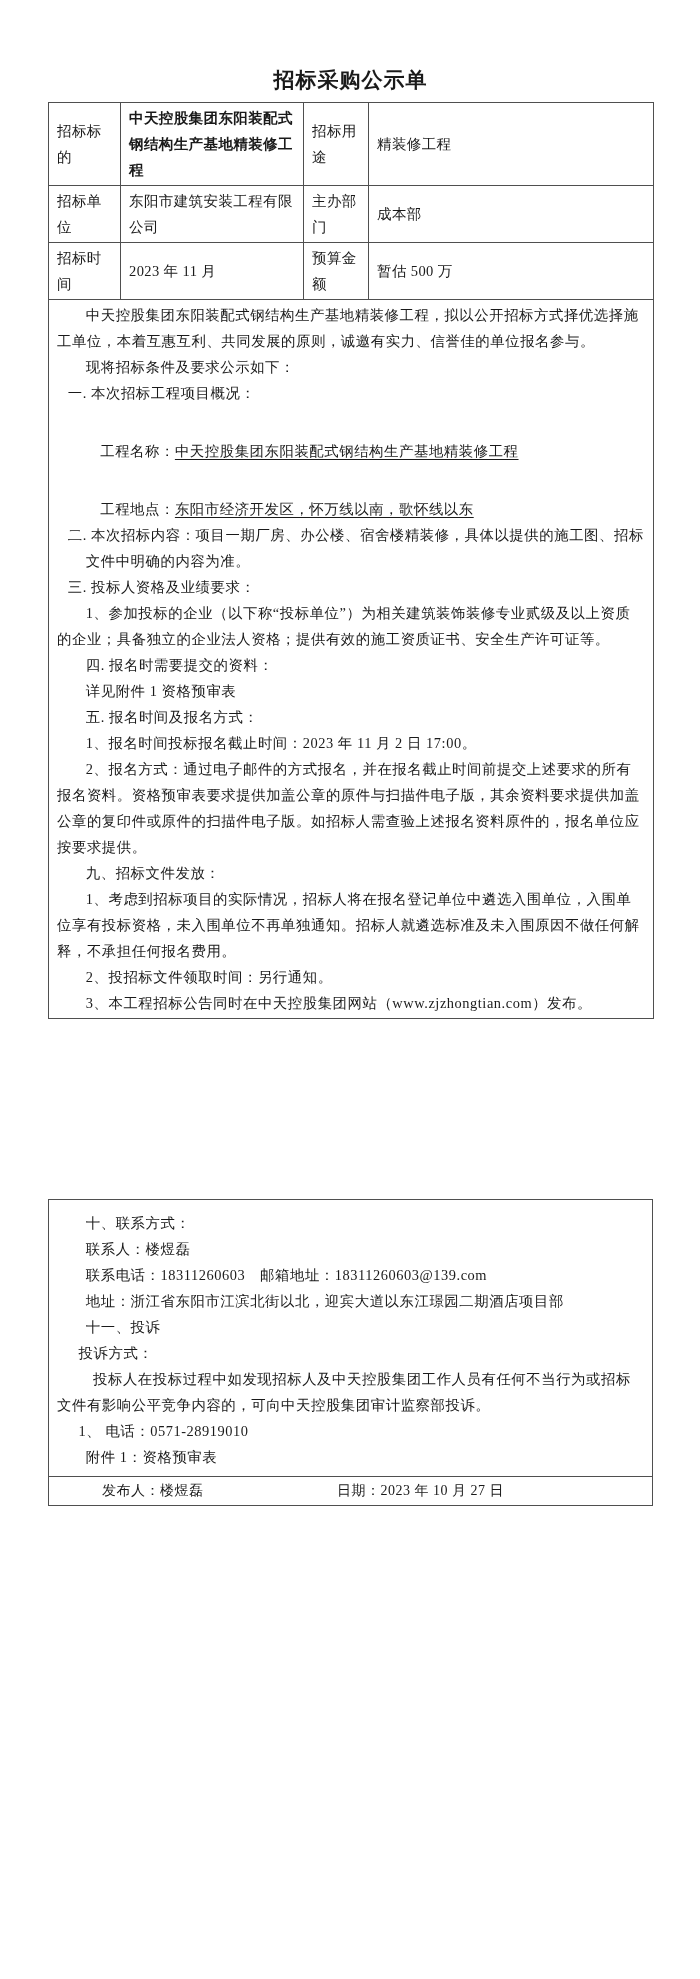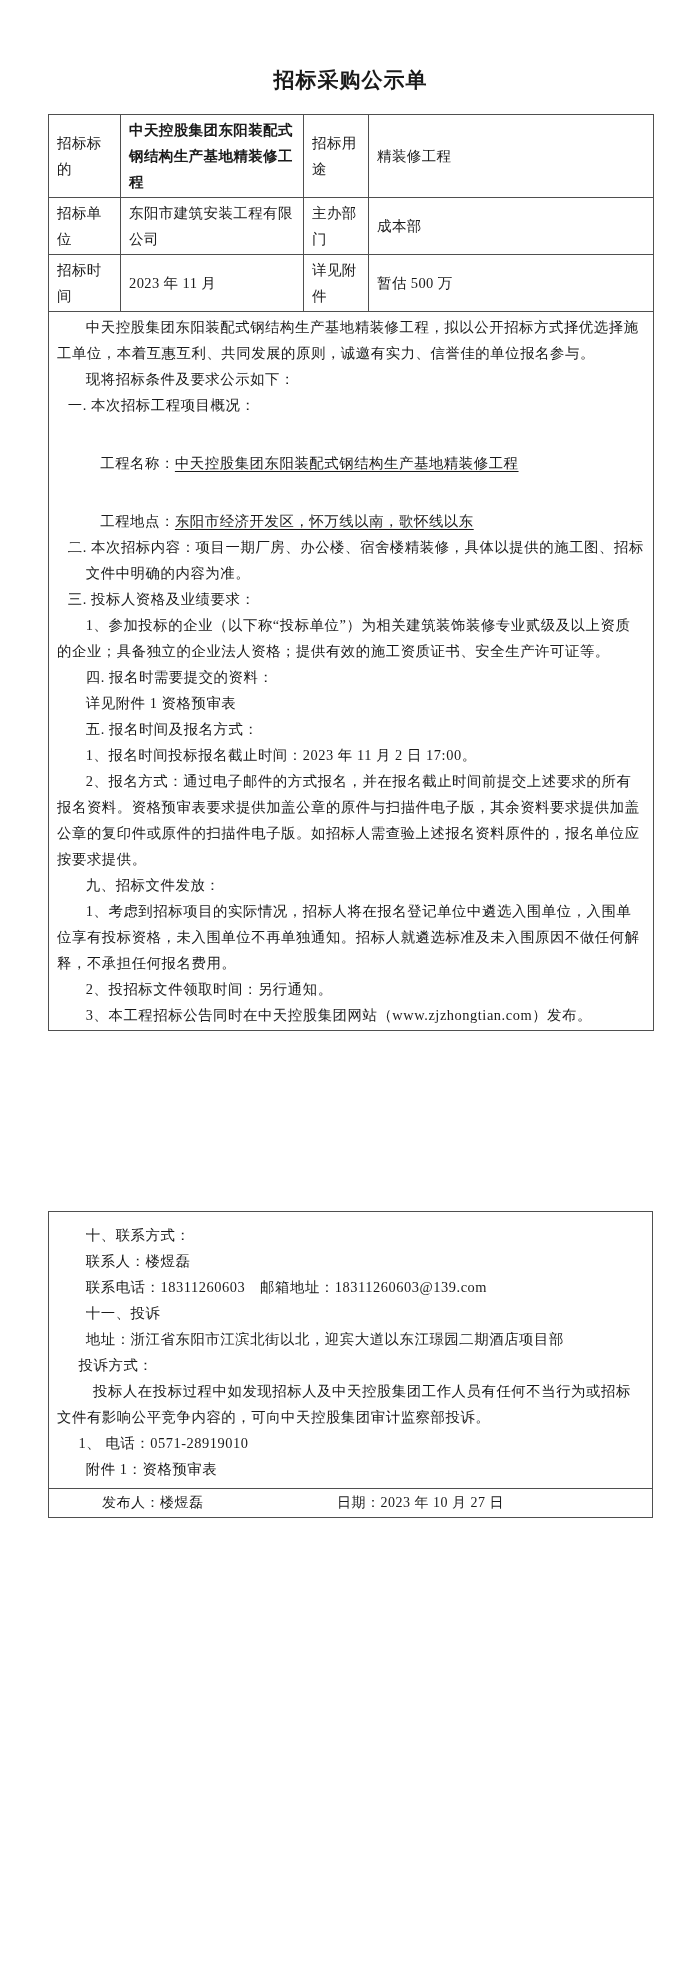--- a/index.html
+++ b/index.html
@@ -5,21 +5,21 @@
   html,body{margin:0;padding:0;}
   body{
     width:700px;height:1979px;background:#ffffff;
     font-family:"Liberation Serif","DejaVu Serif",serif;
     color:#1a1a1a;
     -webkit-font-smoothing:antialiased;
   }
   .page{position:relative;width:700px;height:1979px;overflow:hidden;background:#ffffff;}
   .doc{position:absolute;left:48px;top:0;width:605px;}
   .title{
-    margin:68px 0 22px 0;
+    margin:68px 0 10px 0;
     font-size:21px;font-weight:bold;line-height:24px;
     text-align:center;letter-spacing:1px;
   }
   table.info-table{
     width:605px;table-layout:fixed;border-collapse:collapse;
     font-size:14.5px;
     border-radius:30px;
   }
   table.info-table td{
     border:1px solid #4f4f4f;
@@ -85,21 +85,21 @@
         </tr>
         <tr class="r2">
           <td>招标单位</td>
           <td class="c2">东阳市建筑安装工程有限公司</td>
           <td>主办部门</td>
           <td class="c2">成本部</td>
         </tr>
         <tr class="r3">
           <td>招标时间</td>
           <td class="c2">2023 年 11 月</td>
-          <td>详见附件</td>
+          <td>预算金额</td>
           <td class="c2">暂估 500 万</td>
         </tr>
         <tr>
           <td class="body-cell" colspan="4">
             <div id="body-paras">
                 <p class="para i2"><span>中天控股集团东阳装配式钢结构生产基地精装修工程，拟以公开招标方式择优选择施工单位，本着互惠互利、共同发展的原则，诚邀有实力、信誉佳的单位报名参与。</span></p>
                 <p class="para i2"><span>现将招标条件及要求公示如下：</span></p>
                 <p class="para i07"><span>一. 本次招标工程项目概况：</span></p>
                 <p class="para i3"><span>工程名称：</span><span class="u">中天控股集团东阳装配式钢结构生产基地精装修工程</span></p>
                 <p class="para i3"><span>工程地点：</span><span class="u">东阳市经济开发区，怀万线以南，歌怀线以东</span></p>
@@ -121,22 +121,22 @@
       </tbody>
     </table>
 
     <div class="gap"></div>
 
     <div class="box2">
       <div class="box2-paras" id="contact-paras">
           <p class="para i2"><span>十、联系方式：</span></p>
           <p class="para i2"><span>联系人：楼煜磊</span></p>
           <p class="para i2"><span>联系电话：18311260603　邮箱地址：18311260603@139.com</span></p>
+          <p class="para i2"><span>地址：浙江省东阳市江滨北街以北，迎宾大道以东江璟园二期酒店项目部</span></p>
           <p class="para i2"><span>十一、投诉</span></p>
-          <p class="para i2"><span>地址：浙江省东阳市江滨北街以北，迎宾大道以东江璟园二期酒店项目部</span></p>
           <p class="para i15"><span>投诉方式：</span></p>
           <p class="para i25"><span>投标人在投标过程中如发现招标人及中天控股集团工作人员有任何不当行为或招标文件有影响公平竞争内容的，可向中天控股集团审计监察部投诉。</span></p>
           <p class="para i15"><span>1、 电话：0571-28919010</span></p>
           <p class="para i2"><span>附件 1：资格预审表</span></p>
         </div>
       <div class="footer-row">
         <span class="pub">发布人：楼煜磊</span>
         <span>日期：2023 年 10 月 27 日</span>
       </div>
     </div>

